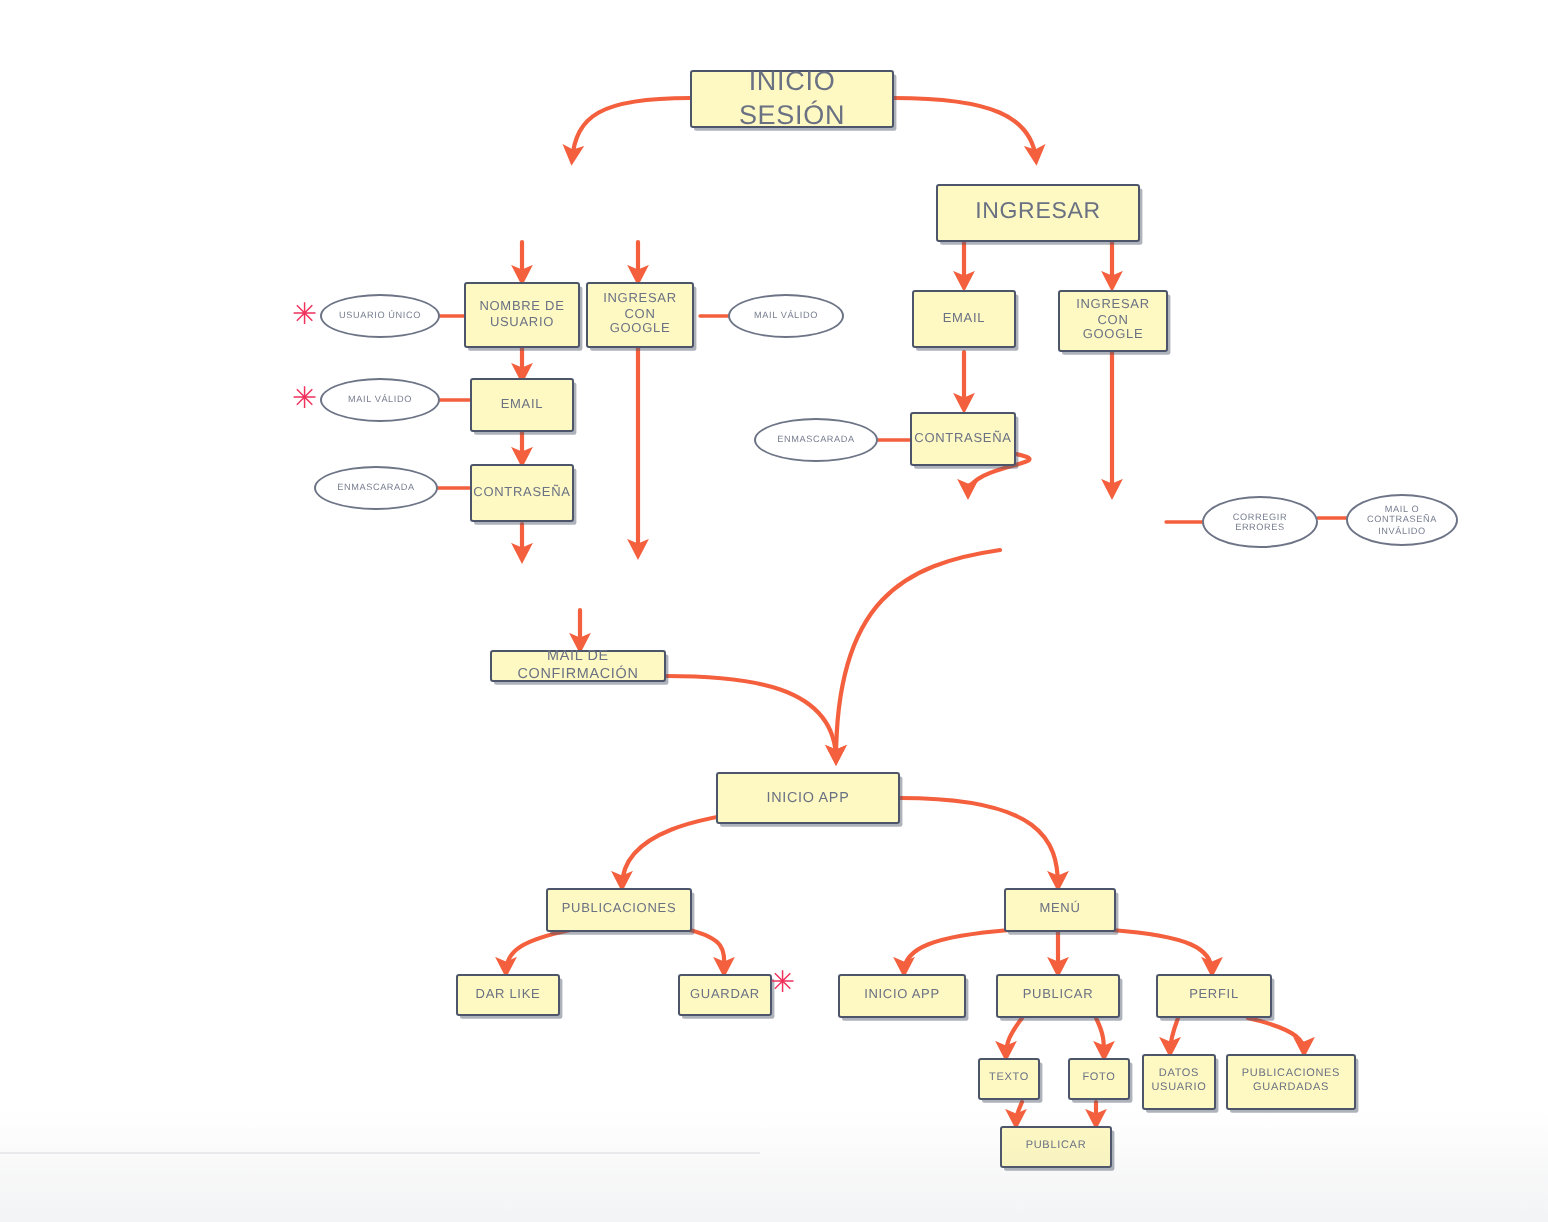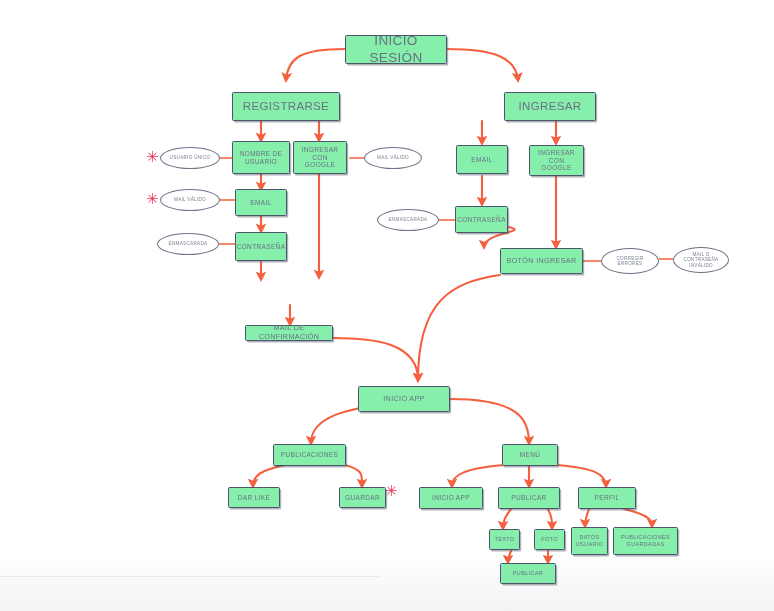--- a/index.html
+++ b/index.html
@@ -18,21 +18,21 @@
   }
   .panel-edge{
     position:absolute;left:0;bottom:34px;width:380px;height:1px;
     background:rgba(120,125,140,0.13);
     pointer-events:none;
   }
   svg{position:absolute;left:0;top:0;overflow:visible;}
   .node{
     position:absolute;box-sizing:border-box;
     border:1.6px solid #4c5569;
-    background:#86efac;
+    background:#fef9c3;
     border-radius:1.5px;
     display:flex;align-items:center;justify-content:center;
     text-align:center;
     color:#6a7183;
     letter-spacing:.35px;
     line-height:1.22;
     box-shadow:1.6px 1.8px 0 -0.4px rgba(76,85,105,.45);
     padding:2px 3px;
   }
   .ell{
@@ -107,33 +107,31 @@
       <path d="M218,244 L235,244"></path>
       <path d="M350,158 L365,158"></path>
       <path d="M437,220 L455,220"></path>
       <path d="M583,261 L602,261"></path>
       <path d="M659,259 L674,259"></path>
     </g>
   </svg>
 
   <div class="node t-xxl" style="left:345px;top:35px;width:102px;height:29px;">INICIO SESIÓN</div>
 
-  <div class="node t-xl" style="left:232px;top:92px;width:108px;height:29px;">REGISTRARSE</div>
-  <div class="node t-xl" style="left:468px;top:92px;width:92px;height:29px;margin-left:36px;">INGRESAR</div>
+  <div class="node t-xl" style="left:468px;top:92px;width:102px;height:29px;">INGRESAR</div>
 
   <div class="node t-sm" style="left:232px;top:141px;width:58px;height:33px;">NOMBRE DE USUARIO</div>
   <div class="node t-sm" style="left:293px;top:141px;width:54px;height:33px;">INGRESAR CON GOOGLE</div>
   <div class="node t-sm" style="left:235px;top:189px;width:52px;height:27px;">EMAIL</div>
   <div class="node t-sm" style="left:235px;top:232px;width:52px;height:29px;">CONTRASEÑA</div>
   <div class="node t-md" style="left:245px;top:325px;width:88px;height:16px;">MAIL DE CONFIRMACIÓN</div>
 
   <div class="node t-sm" style="left:456px;top:145px;width:52px;height:29px;">EMAIL</div>
   <div class="node t-sm" style="left:529px;top:145px;width:55px;height:31px;">INGRESAR CON GOOGLE</div>
   <div class="node t-sm" style="left:455px;top:206px;width:53px;height:27px;">CONTRASEÑA</div>
-  <div class="node t-md" style="left:500px;top:248px;width:83px;height:26px;">BOTÓN INGRESAR</div>
 
   <div class="node t-md" style="left:358px;top:386px;width:92px;height:26px;">INICIO APP</div>
 
   <div class="node t-sm" style="left:273px;top:444px;width:73px;height:22px;">PUBLICACIONES</div>
   <div class="node t-sm" style="left:228px;top:487px;width:52px;height:21px;">DAR LIKE</div>
   <div class="node t-sm" style="left:339px;top:487px;width:47px;height:21px;">GUARDAR</div>
 
   <div class="node t-sm" style="left:502px;top:444px;width:56px;height:22px;">MENÚ</div>
   <div class="node t-sm" style="left:419px;top:487px;width:64px;height:22px;">INICIO APP</div>
   <div class="node t-sm" style="left:498px;top:487px;width:62px;height:22px;">PUBLICAR</div>

